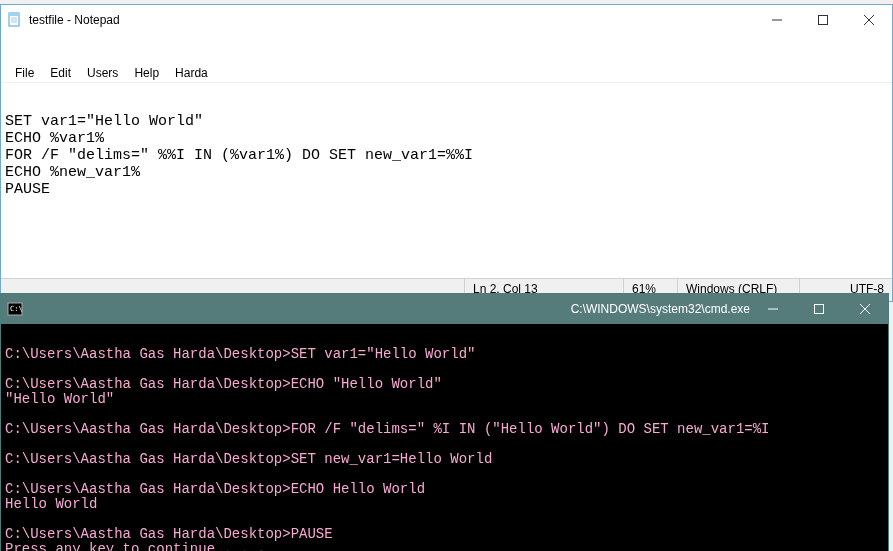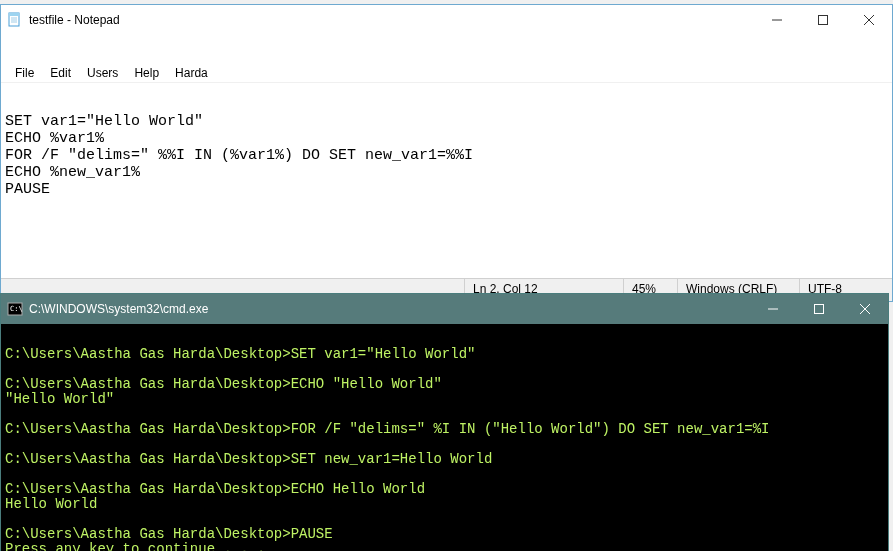--- a/index.html
+++ b/index.html
@@ -106,21 +106,21 @@
       border-right: 1px solid #d0d0d0;
     }
     .status-cell {
       padding: 3px 8px;
       border-right: 1px solid #d0d0d0;
       min-width: 50px;
     }
     .status-cell.position { width: 159px; }
     .status-cell.zoom { width: 54px; }
     .status-cell.lineend { width: 122px; }
-    .status-cell.encoding { width: 92px; border-right: none; }
+    .status-cell.encoding { width: 92px; border-right: none; text-align: right; }
     
     
     .cmd-window {
       position: absolute;
       top: 293px;
       left: 0;
       width: 889px;
       height: 259px;
       background: #000000;
       border: 1px solid #4a7d7d;
@@ -136,20 +136,21 @@
     }
     .cmd-icon {
       width: 16px;
       height: 16px;
       margin-right: 6px;
     }
     .cmd-title {
       color: #ffffff;
       font-size: 12px;
       flex: 1;
+      text-align: right;
     }
     .cmd-titlebar-buttons {
       display: flex;
       height: 100%;
     }
     .cmd-titlebar-btn {
       width: 46px;
       height: 30px;
       display: flex;
       align-items: center;
@@ -161,21 +162,21 @@
       background: transparent;
     }
     
     .cmd-content {
       flex: 1;
       background: #000000;
       padding: 8px 4px;
       font-family: Consolas, "Courier New", monospace;
       font-size: 14px;
       line-height: 15px;
-      color: #bef264;
+      color: #f9a8d4;
       white-space: pre;
       overflow: auto;
     }
     
     
     svg {
       display: block;
     }
   </style>
 </head>
@@ -222,22 +223,22 @@
   </div>
 
   <div class="notepad-editor">SET var1="Hello World"
 ECHO %var1%
 FOR /F "delims=" %%I IN (%var1%) DO SET new_var1=%%I
 ECHO %new_var1%
 PAUSE</div>
 
   <div class="notepad-statusbar">
     <div class="status-spacer"></div>
-    <div class="status-cell position">Ln 2, Col 12</div>
-    <div class="status-cell zoom">45%</div>
+    <div class="status-cell position">Ln 2, Col 13</div>
+    <div class="status-cell zoom">61%</div>
     <div class="status-cell lineend">Windows (CRLF)</div>
     <div class="status-cell encoding">UTF-8</div>
   </div>
 </div>
 
 <div class="cmd-window">
   <div class="cmd-titlebar">
     <span class="cmd-icon">
       <svg width="16" height="16" viewBox="0 0 16 16">
         <rect x="1" y="2" width="14" height="12" fill="#000000" stroke="#aaaaaa" stroke-width="1"></rect>

